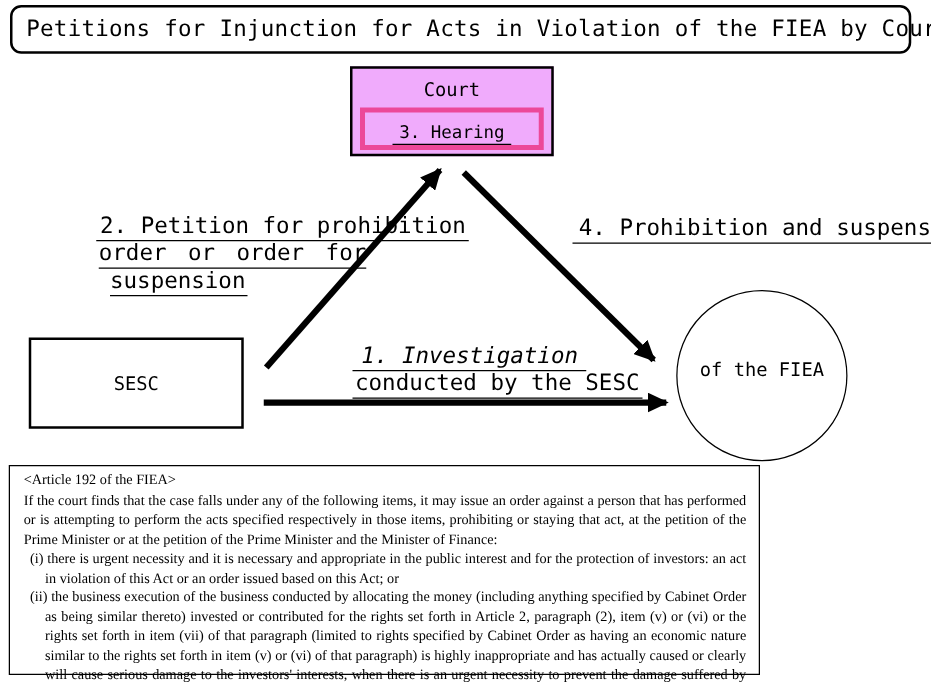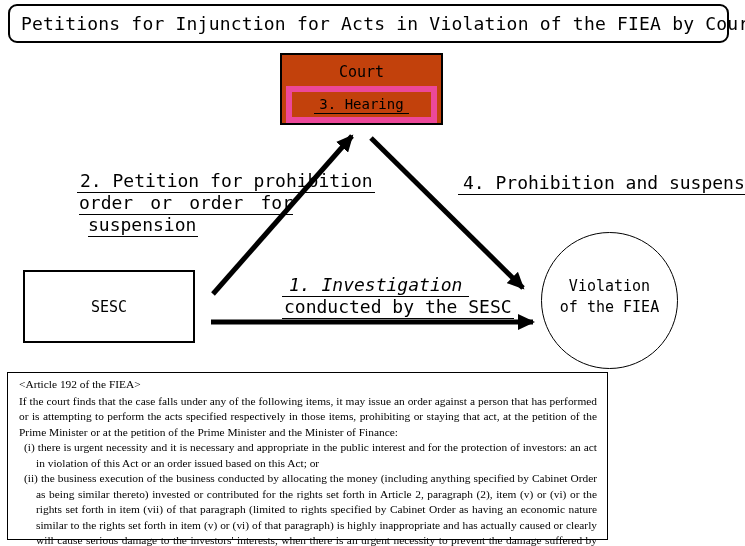--- a/index.html
+++ b/index.html
@@ -11,27 +11,27 @@
   
   .title-box {
     position:absolute; left:8px; top:4px; width:706px; height:35px;
     border:2px solid #000; border-radius:9px;
     display:flex; align-items:center; padding-left:11px;
     font-size:18px; letter-spacing:0.2px; white-space:nowrap;
   }
   
   .court-box {
     position:absolute; left:280px; top:53px; width:159px; height:68px;
-    border:2px solid #000; background:#c2410c;
+    border:2px solid #000; background:#f0abfc;
     display:flex; flex-direction:column; align-items:center;
   }
   .court-label { margin-top:8px; font-size:15px; }
   .hearing-box {
-    margin-top:5px; width:139px; height:26px; border:6px solid #ec4899;
-    display:flex; align-items:center; justify-content:center; font-size:14px;
+    margin-top:5px; width:139px; height:26px; border:4px solid #ec4899;
+    display:flex; align-items:flex-end; justify-content:center; font-size:14px;
   }
   .u-line { border-bottom:1.5px solid #000; padding:0 5px 1px 5px; }
   
   .sesc-box {
     position:absolute; left:23px; top:270px; width:168px; height:69px;
     border:2px solid #000; display:flex; align-items:center; justify-content:center;
     font-size:15px;
     text-align:center;
   }
   
@@ -90,21 +90,20 @@
     <div class="hearing-box">
       <span class="u-line">3. Hearing</span>
     </div>
   </div>
 
   <div class="sesc-box">
     <span>SESC</span>
   </div>
 
   <div class="violation-circle">
-    <span>Violation</span>
     <span>of the FIEA</span>
   </div>
 
   <div class="diagram-label petition-label">
     <span class="lbl-line petition-l1">2. Petition for prohibition</span><br>
     <span class="lbl-line petition-l2">order or order for</span><br>
     <span class="lbl-line petition-l3">suspension</span>
   </div>
 
   <div class="diagram-label prohibition-label">

